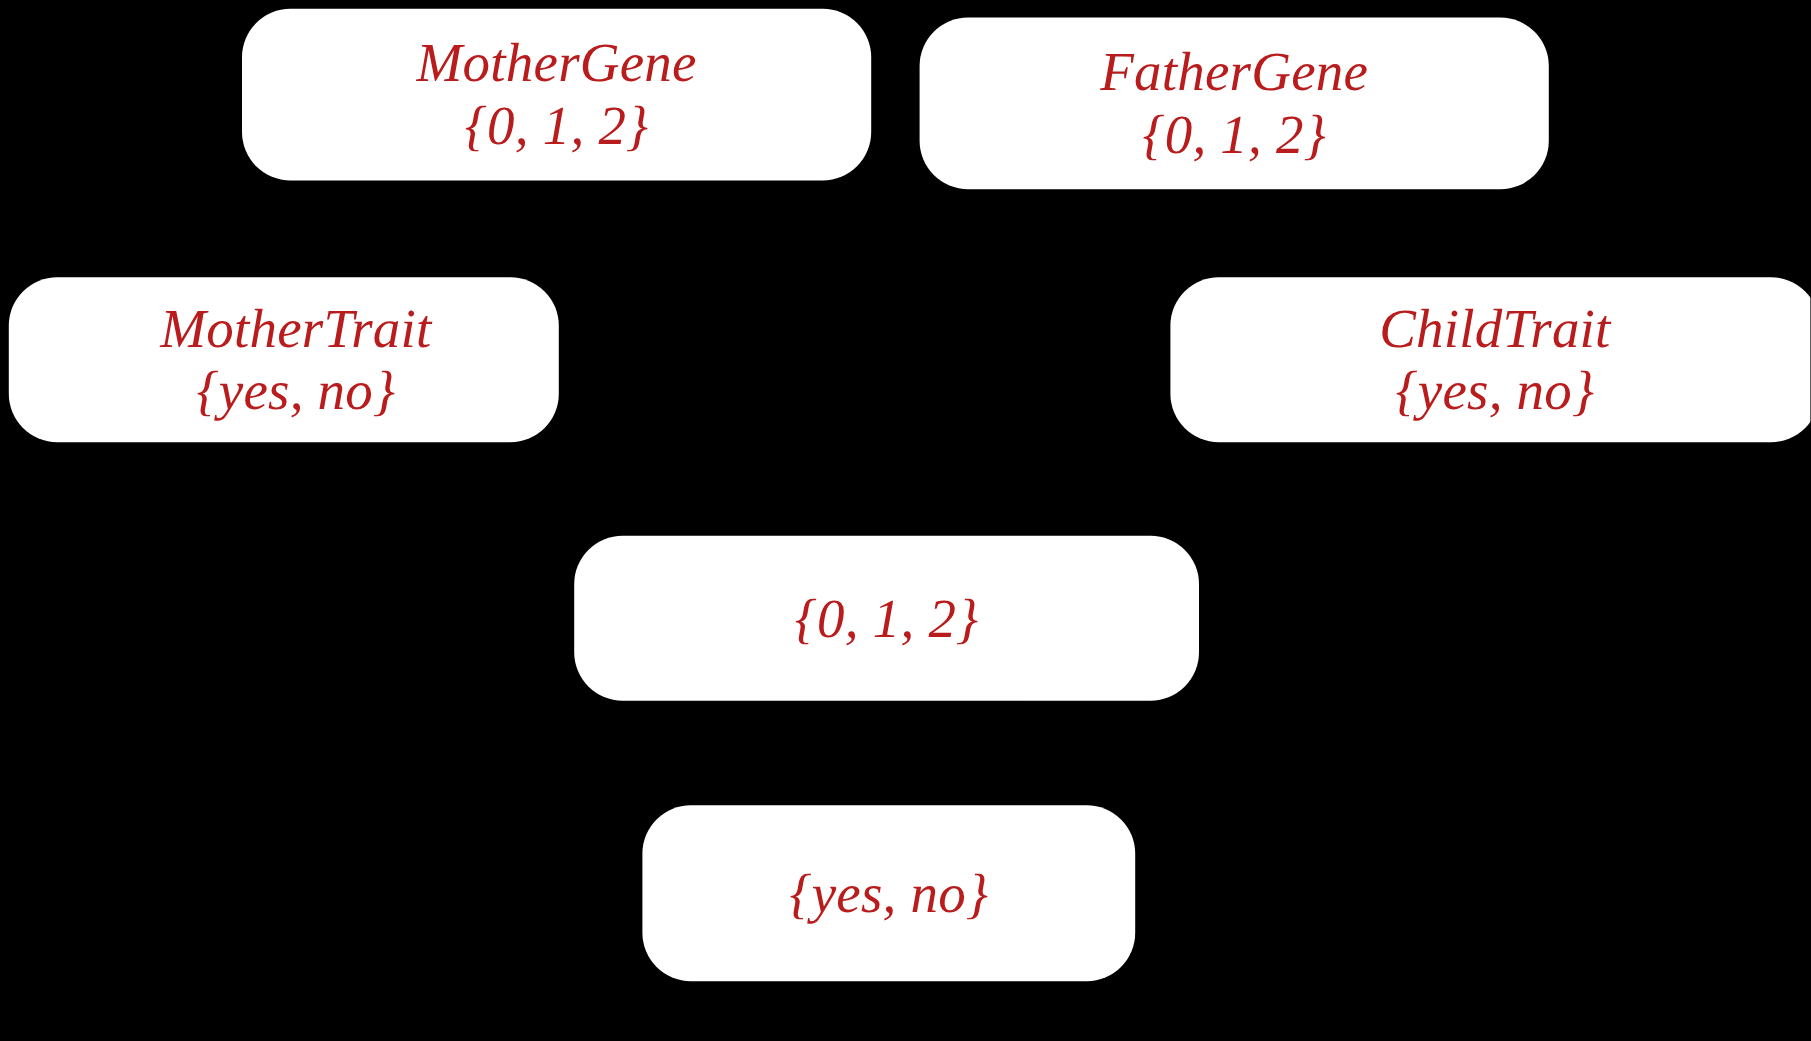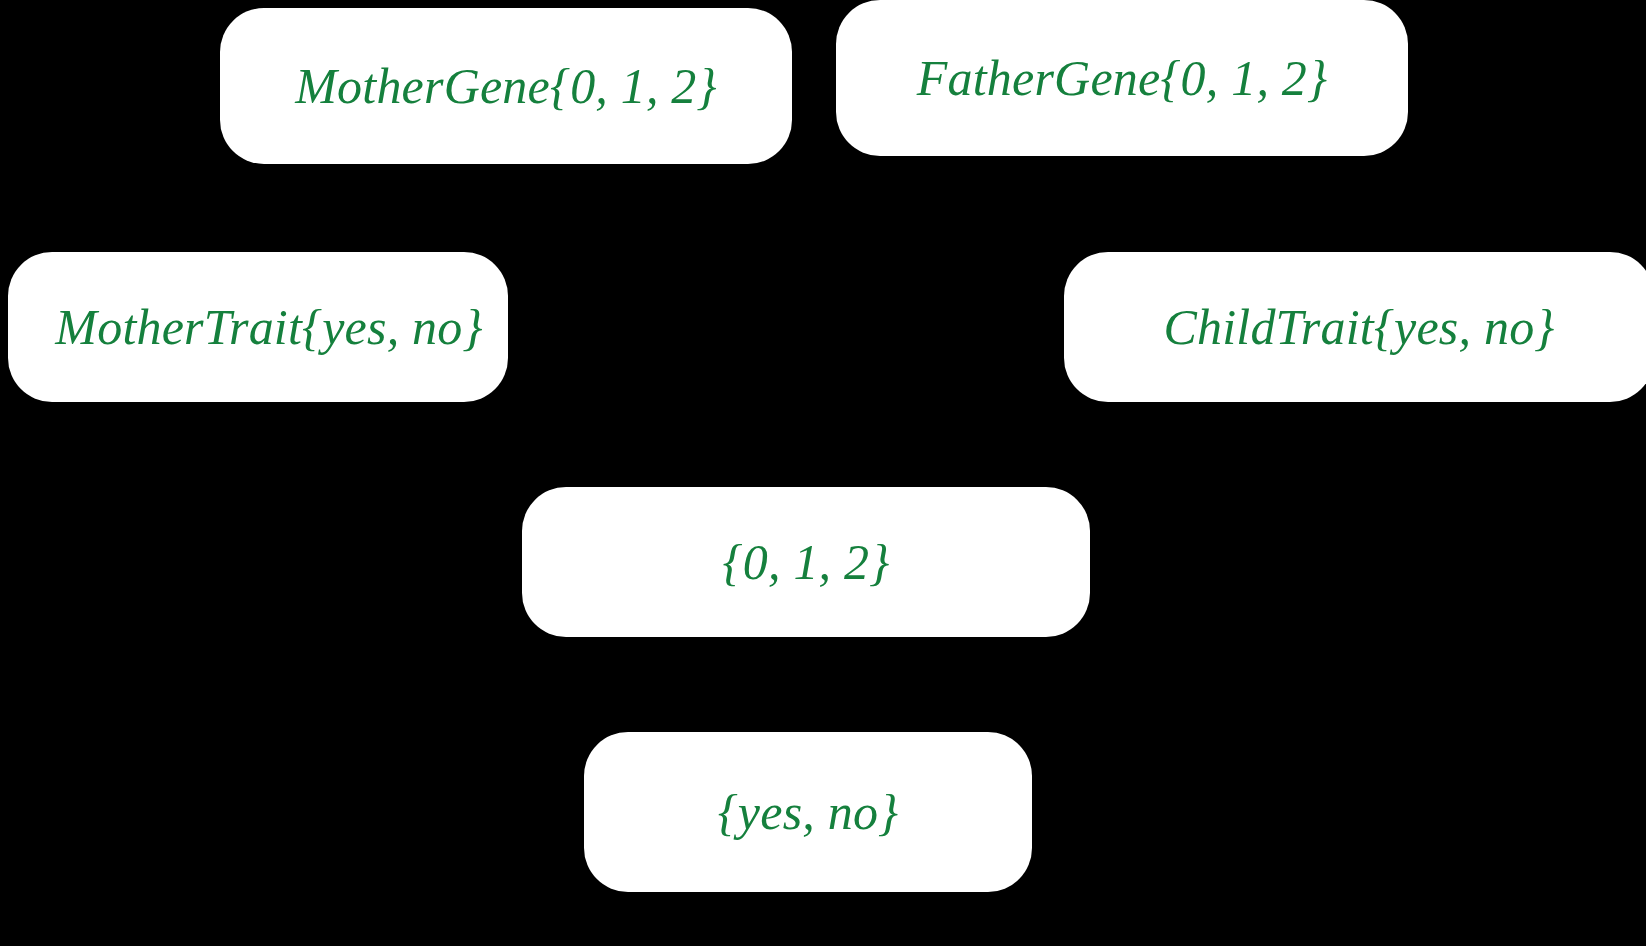--- a/index.html
+++ b/index.html
@@ -15,44 +15,44 @@
     position: relative;
     width: 1646px;
     height: 946px;
     background: #000000;
     overflow: hidden;
   }
   .node {
     position: absolute;
     box-sizing: border-box;
     background: #ffffff;
-    color: #15803d;
+    color: #b91c1c;
     border-radius: 44px;
     display: flex;
-    flex-direction: row;
+    flex-direction: column;
     align-items: center;
     justify-content: center;
     text-align: center;
     font-style: italic;
     line-height: 1.14;
     letter-spacing: 0.2px;
     -webkit-font-smoothing: antialiased;
   }
   .node .label {
     display: block;
     white-space: nowrap;
   }
   .node .domain {
     display: block;
     white-space: nowrap;
   }
 
   
   #node-mother-gene  { left: 220px;  top: 8px;    width: 572px;  height: 156px; font-size: 50px; }
-  #node-father-gene  { left: 836px;  top: 0;    width: 572px;  height: 156px; font-size: 50px; }
+  #node-father-gene  { left: 836px;  top: 16px;    width: 572px;  height: 156px; font-size: 50px; }
   #node-mother-trait { left: 8px;    top: 252px;  width: 500px;  height: 150px; font-size: 50px; padding-left: 22px; }
   #node-father-trait { left: 1064px; top: 252px;  width: 590px;  height: 150px; font-size: 50px; }
   #node-child-gene   { left: 522px;  top: 487px;  width: 568px;  height: 150px; font-size: 50px; }
   #node-child-trait  { left: 584px;  top: 732px;  width: 448px;  height: 160px; font-size: 50px; }
 </style>
 </head>
 <body>
 
 <div id="canvas">
 

